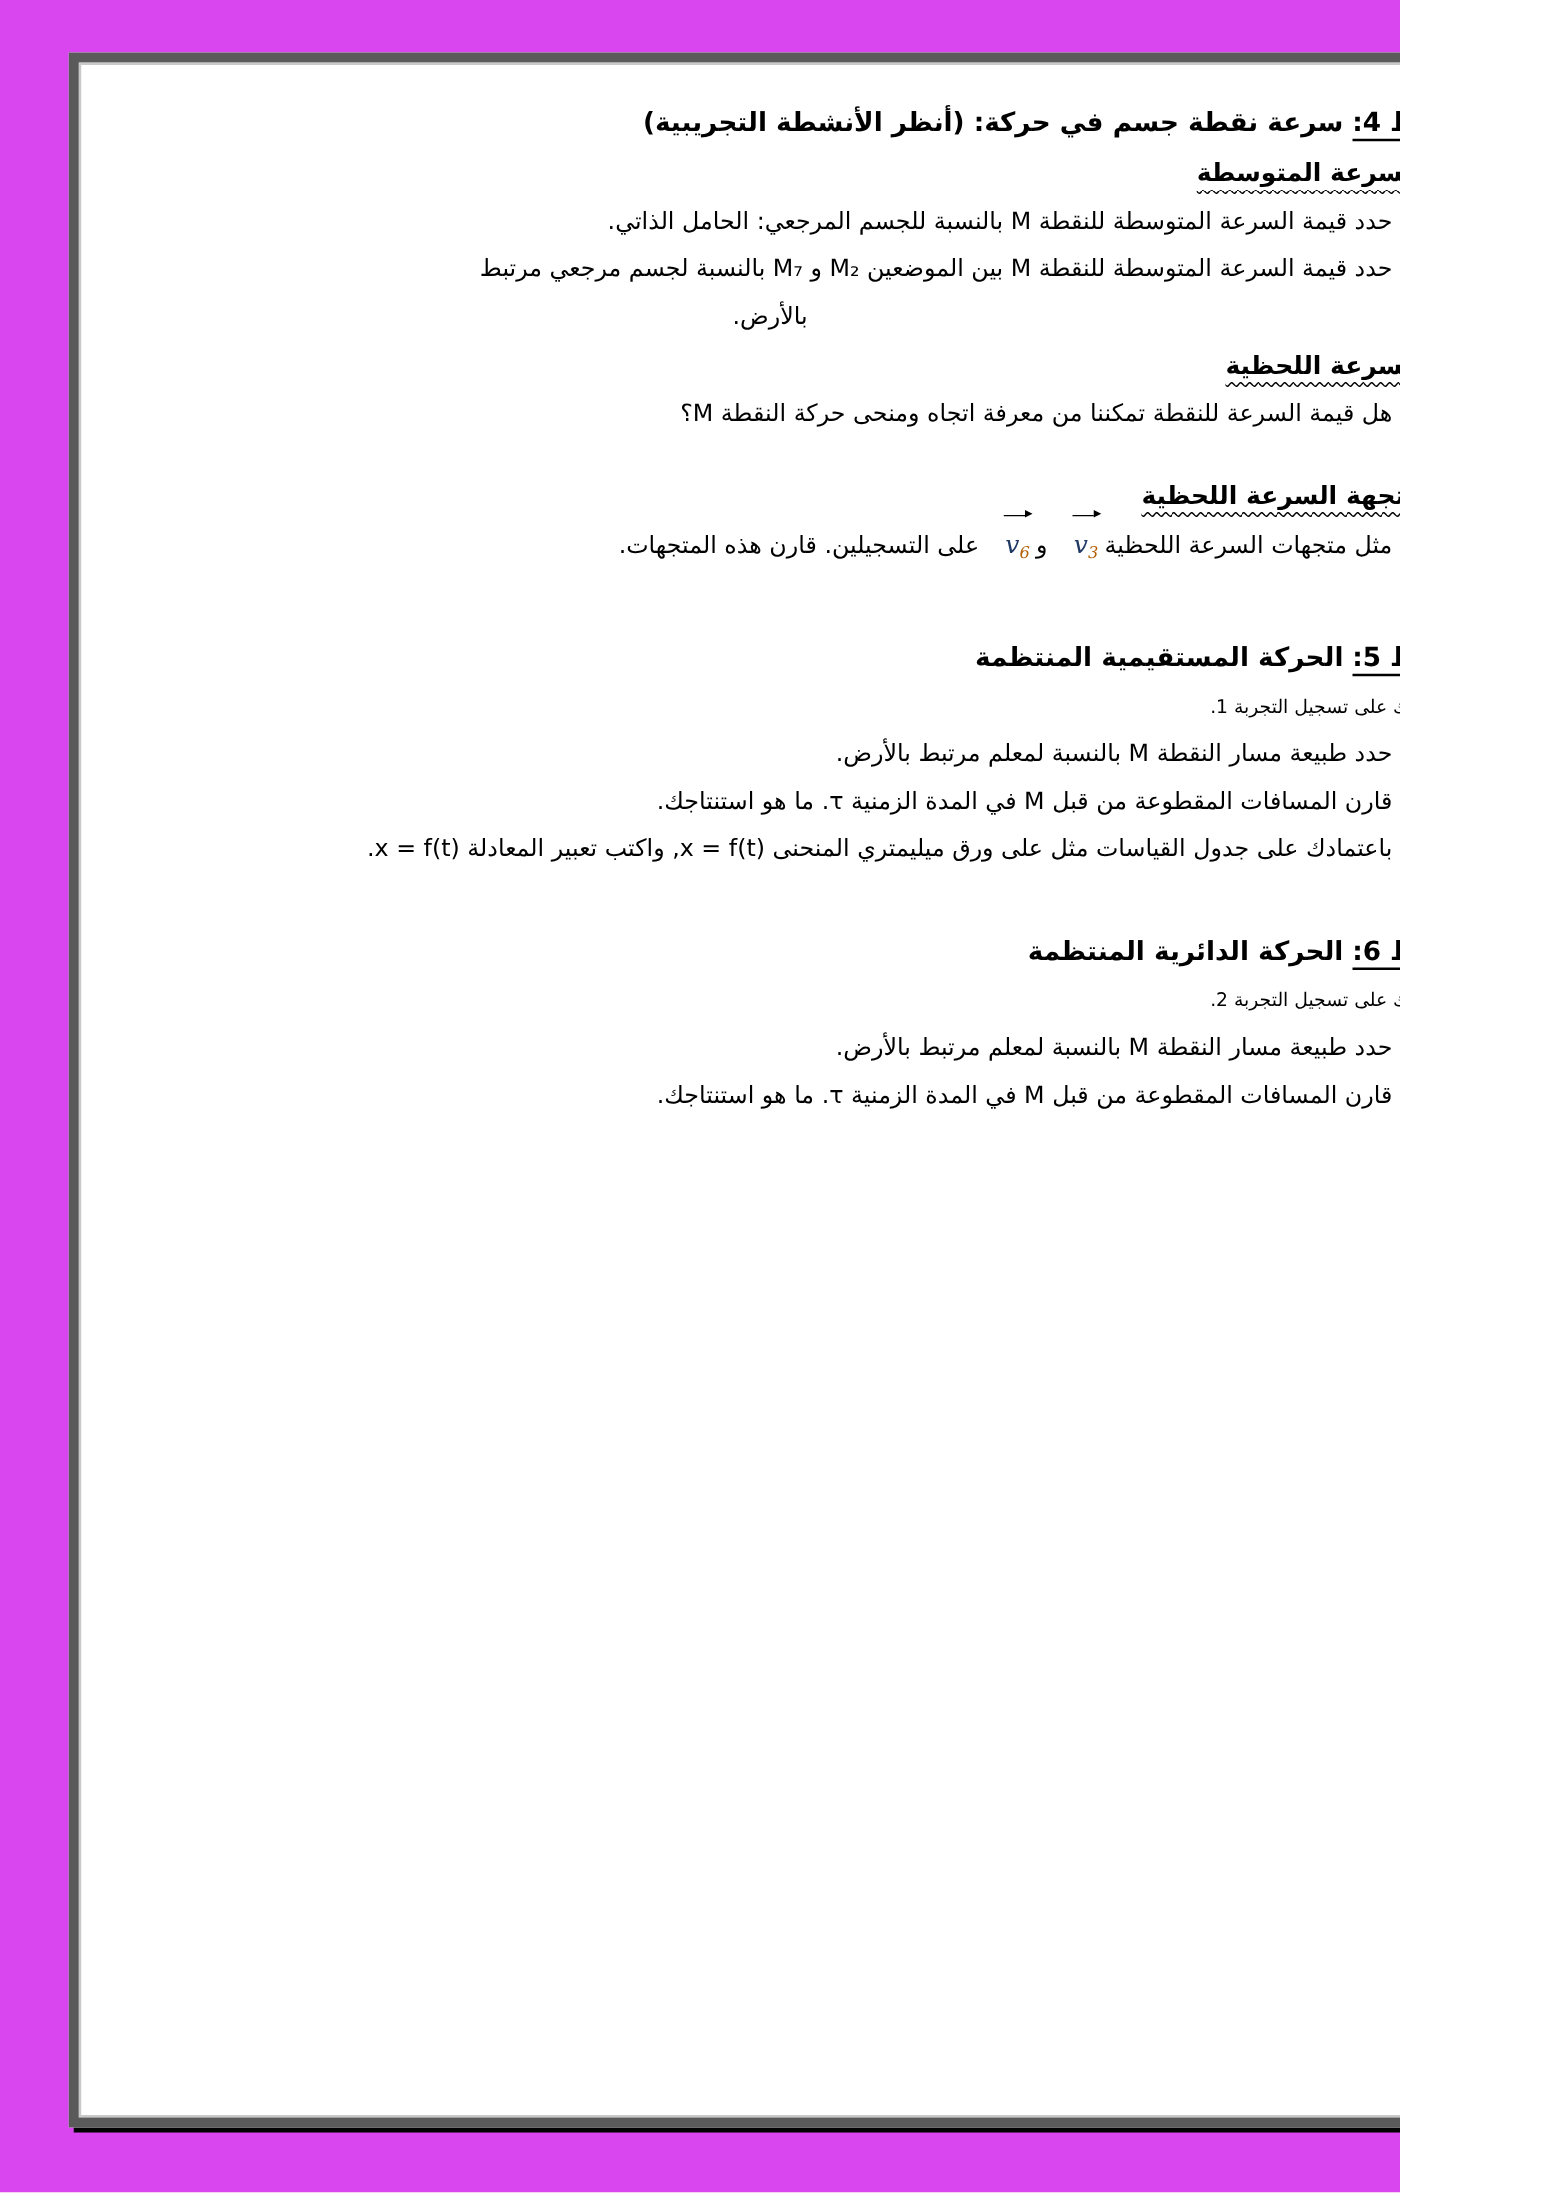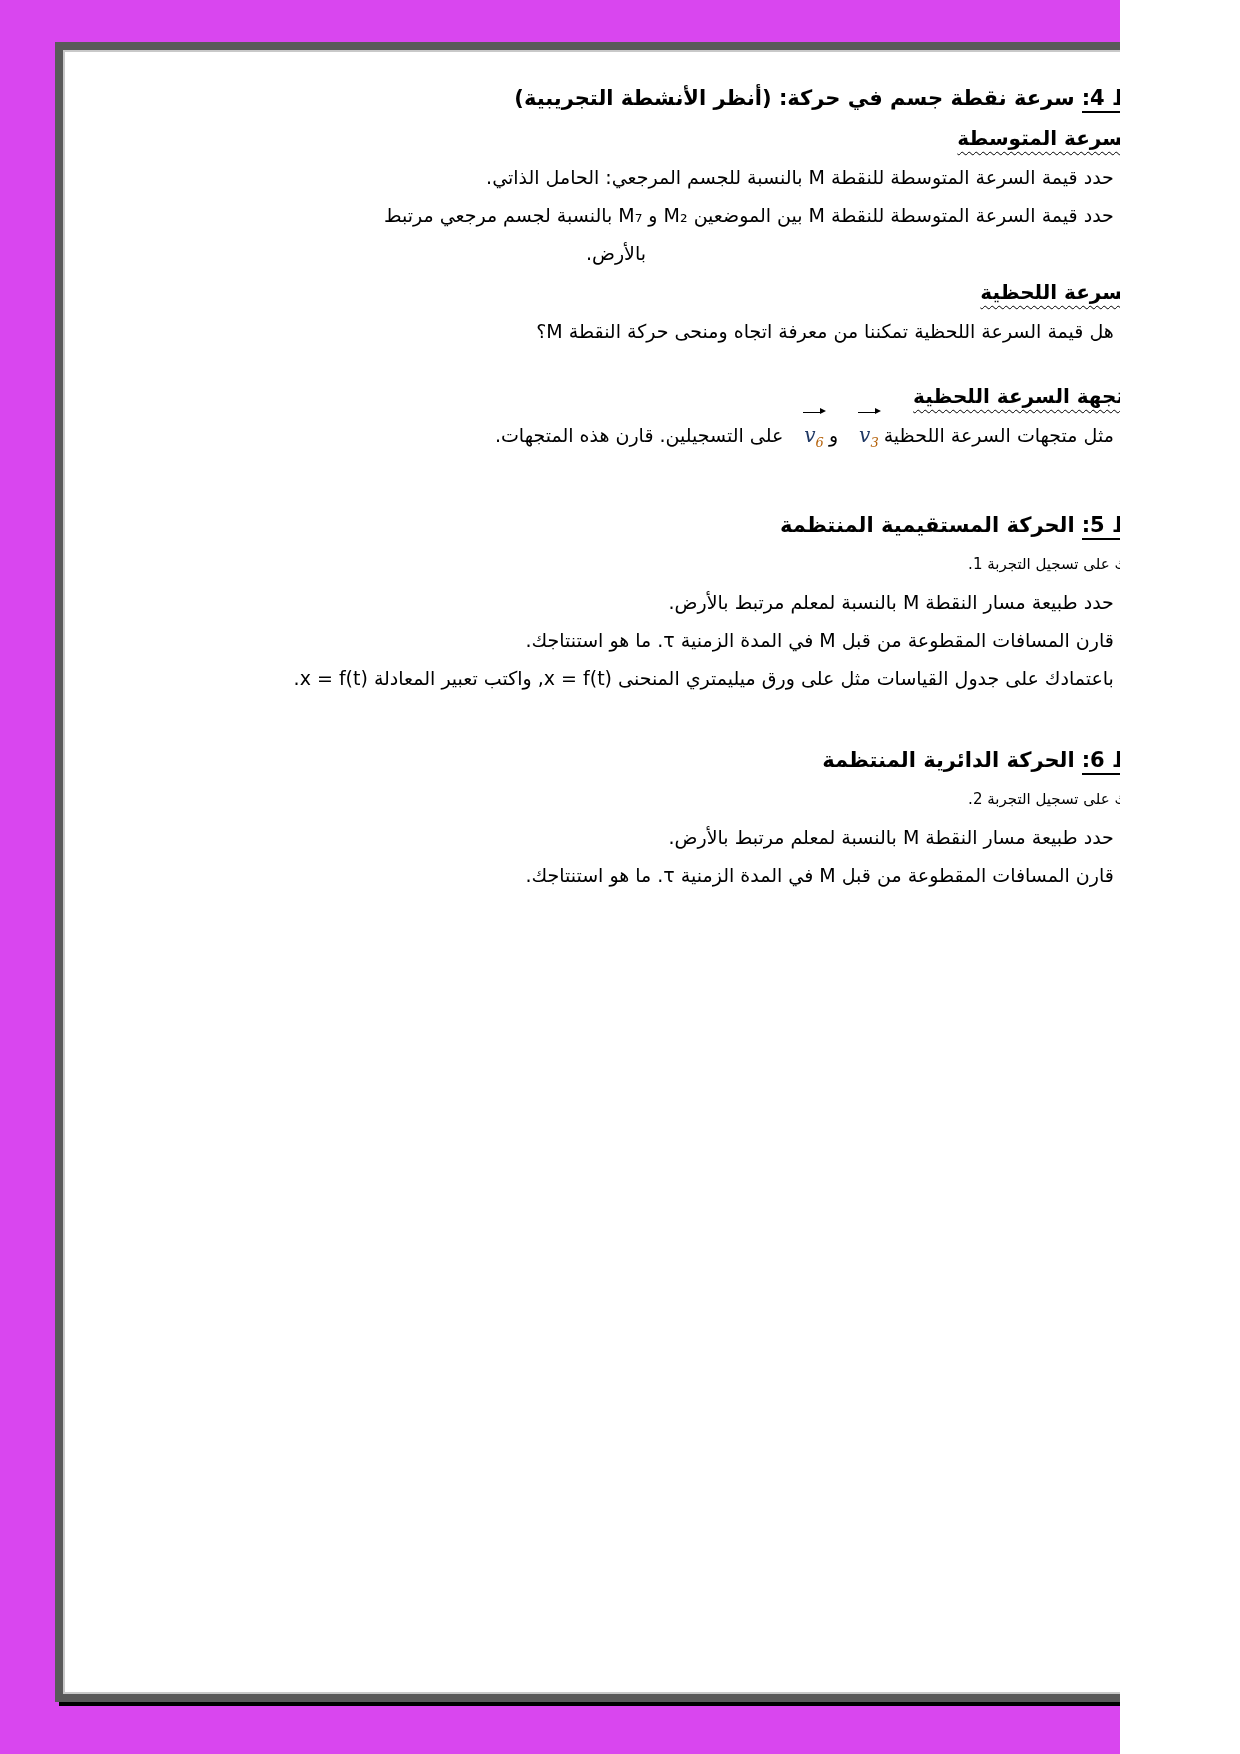--- a/index.html
+++ b/index.html
@@ -122,21 +122,21 @@
       <p class="sec-heading"><span class="diamond"></span><span class="sec-title">السرعة المتوسطة</span></p>
 
       <div class="list-item"><span class="num">1.</span><span>حدد قيمة السرعة المتوسطة للنقطة M بالنسبة للجسم المرجعي: الحامل الذاتي.</span></div>
 
       <div class="list-item"><span class="num">2.</span><span>حدد قيمة السرعة المتوسطة للنقطة M بين الموضعين M₂ و M₇ بالنسبة لجسم مرجعي مرتبط</span></div>
       <div class="list-cont">بالأرض.</div>
 
       <p class="sec-heading gap-lg"><span class="diamond"></span><span class="sec-title">السرعة اللحظية</span></p>
 
 
-      <div class="list-item"><span class="num">2.</span><span>هل قيمة السرعة اللحظية تمكننا من معرفة اتجاه ومنحى حركة النقطة M؟</span></div>
+      <div class="list-item"><span class="num">2.</span><span>هل قيمة السرعة للنقطة تمكننا من معرفة اتجاه ومنحى حركة النقطة M؟</span></div>
 
       <p class="sec-heading gap-md"><span class="diamond"></span><span class="sec-title">متجهة السرعة اللحظية</span></p>
 
       <div class="list-item"><span class="num">1.</span><span>مثل متجهات السرعة اللحظية</span><span class="vec"><span class="vec-body"><span class="vec-sym">v</span><sub class="vec-sub">3</sub></span></span><span>و</span><span class="vec"><span class="vec-body"><span class="vec-sym">v</span><sub class="vec-sub">6</sub></span></span><span>على التسجيلين. قارن هذه المتجهات.</span></div>
 
       <p class="act-title gap-act"><span class="act-label">نشاط 5:</span><span>الحركة المستقيمية المنتظمة</span></p>
 
       <p class="intro">باعتمادك على تسجيل التجربة 1.</p>
 
       <div class="list-item"><span class="num">1.</span><span>حدد طبيعة مسار النقطة M بالنسبة لمعلم مرتبط بالأرض.</span></div>

